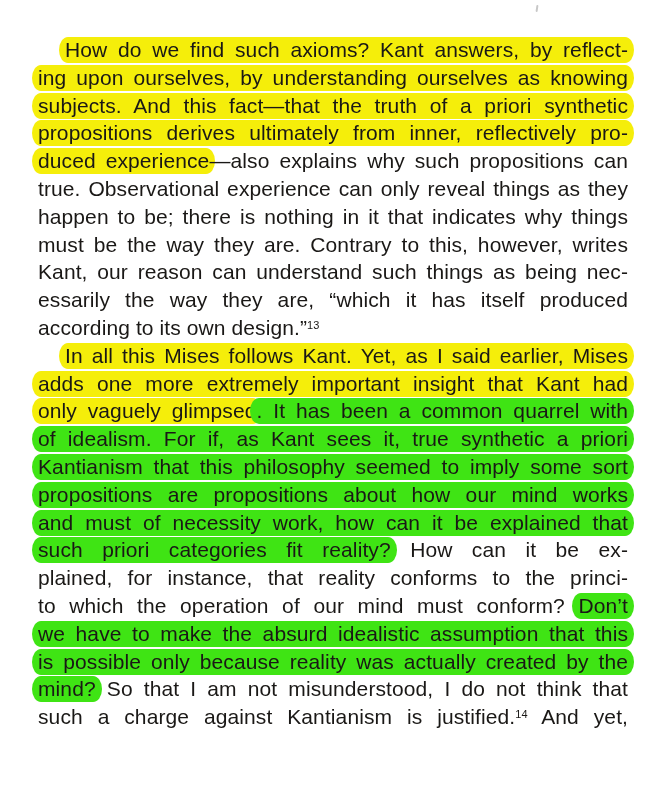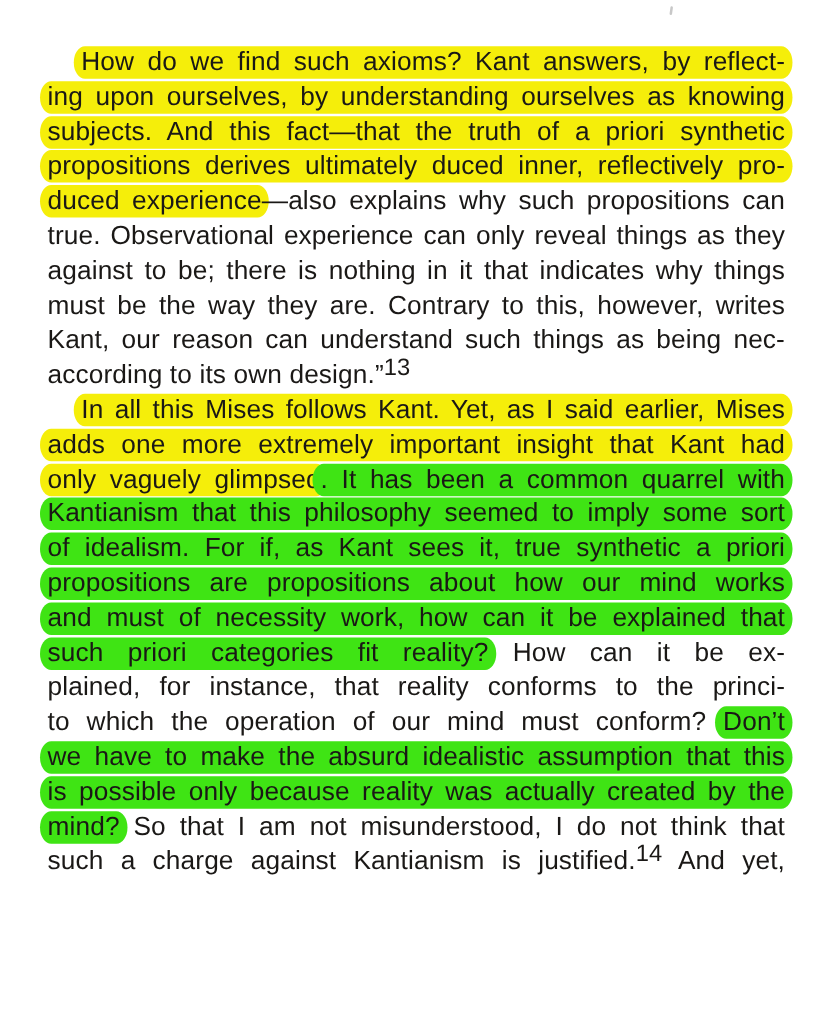--- a/index.html
+++ b/index.html
@@ -34,21 +34,21 @@
   .hl {
     padding: 1px 6px 2px;
     margin: 0 -6px;
     border-radius: 9px / 13px;
     box-decoration-break: clone;
     -webkit-box-decoration-break: clone;
   }
   .hl-y { background: var(--hl-yellow, #f5ee0a); }
   .hl-g { background: var(--hl-green, #3fe414); margin-top: 32px; }
   sup {
-    font-size: 19px;
+    font-size: 11px;
     line-height: 0;
     vertical-align: 6px;
     letter-spacing: 0;
   }
   .speck {
     position: absolute;
     left: 536px;
     top: 5px;
     width: 2px;
     height: 7px;
@@ -59,32 +59,33 @@
 </style>
 </head>
 <body>
 
 <div class="page">
   <div class="speck"></div>
   <div class="col">
       <div class="line indent"><span class="hl hl-y">How do we find such axioms? Kant answers, by reflect-</span></div>
       <div class="line"><span class="hl hl-y">ing upon ourselves, by understanding ourselves as knowing</span></div>
       <div class="line"><span class="hl hl-y">subjects. And this fact—that the truth of a priori synthetic</span></div>
-      <div class="line"><span class="hl hl-y">propositions derives ultimately duced inner, reflectively pro-</span></div>
+      <div class="line"><span class="hl hl-y">propositions derives ultimately from inner, reflectively pro-</span></div>
       <div class="line"><span class="hl hl-y">duced experience</span><span>—also explains why such propositions can</span></div>
       <div class="line"><span>true. Observational experience can only reveal things as they</span></div>
-      <div class="line"><span>against to be; there is nothing in it that indicates why things</span></div>
+      <div class="line"><span>happen to be; there is nothing in it that indicates why things</span></div>
       <div class="line"><span>must be the way they are. Contrary to this, however, writes</span></div>
       <div class="line"><span>Kant, our reason can understand such things as being nec-</span></div>
+      <div class="line"><span>essarily the way they are, “which it has itself produced</span></div>
       <div class="line parend"><span>according to its own design.”</span><sup>13</sup></div>
       <div class="line indent pargap"><span class="hl hl-y">In all this Mises follows Kant. Yet, as I said earlier, Mises</span></div>
       <div class="line"><span class="hl hl-y">adds one more extremely important insight that Kant had</span></div>
       <div class="line"><span class="hl hl-y">only vaguely glimpsed</span><span class="hl hl-g">. It has been a common quarrel with</span></div>
+      <div class="line"><span class="hl hl-g">of idealism. For if, as Kant sees it, true synthetic a priori</span></div>
       <div class="line"><span class="hl hl-g">Kantianism that this philosophy seemed to imply some sort</span></div>
-      <div class="line"><span class="hl hl-g">of idealism. For if, as Kant sees it, true synthetic a priori</span></div>
       <div class="line"><span class="hl hl-g">propositions are propositions about how our mind works</span></div>
       <div class="line"><span class="hl hl-g">and must of necessity work, how can it be explained that</span></div>
       <div class="line"><span class="hl hl-g">such priori categories fit reality?</span><span> How can it be ex-</span></div>
       <div class="line"><span>plained, for instance, that reality conforms to the princi-</span></div>
       <div class="line"><span>to which the operation of our mind must conform? </span><span class="hl hl-g">Don’t</span></div>
       <div class="line"><span class="hl hl-g">we have to make the absurd idealistic assumption that this</span></div>
       <div class="line"><span class="hl hl-g">is possible only because reality was actually created by the</span></div>
       <div class="line"><span class="hl hl-g">mind?</span><span> So that I am not misunderstood, I do not think that</span></div>
       <div class="line"><span>such a charge against Kantianism is justified.</span><sup>14</sup><span> And yet,</span></div>
     </div>

